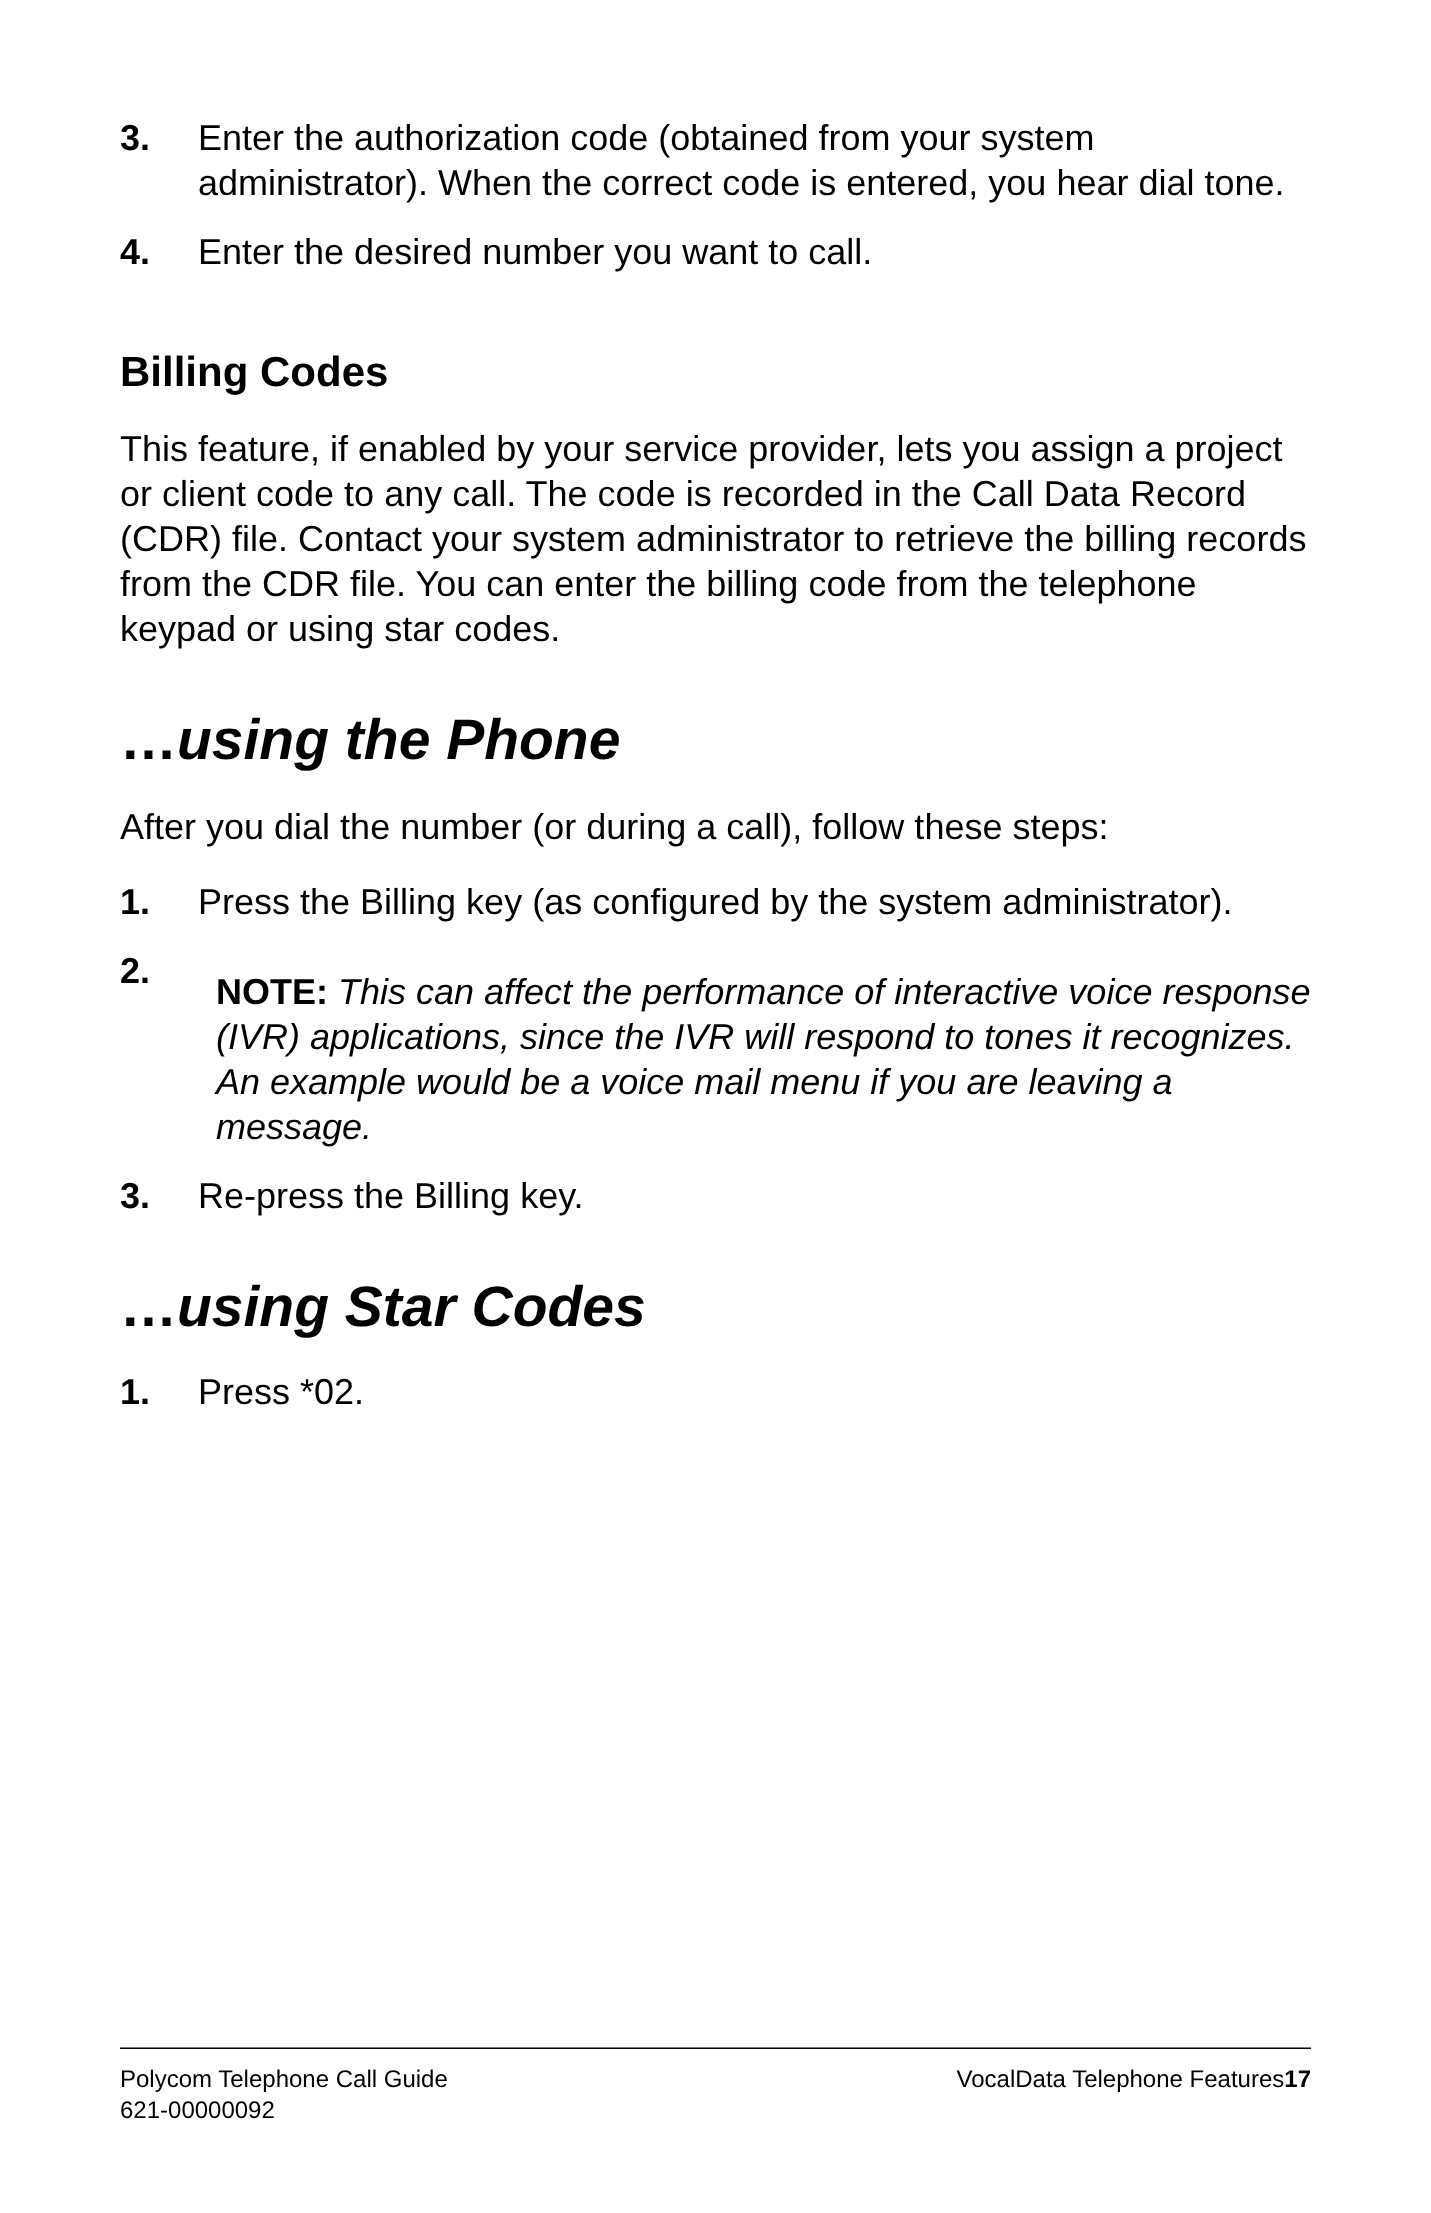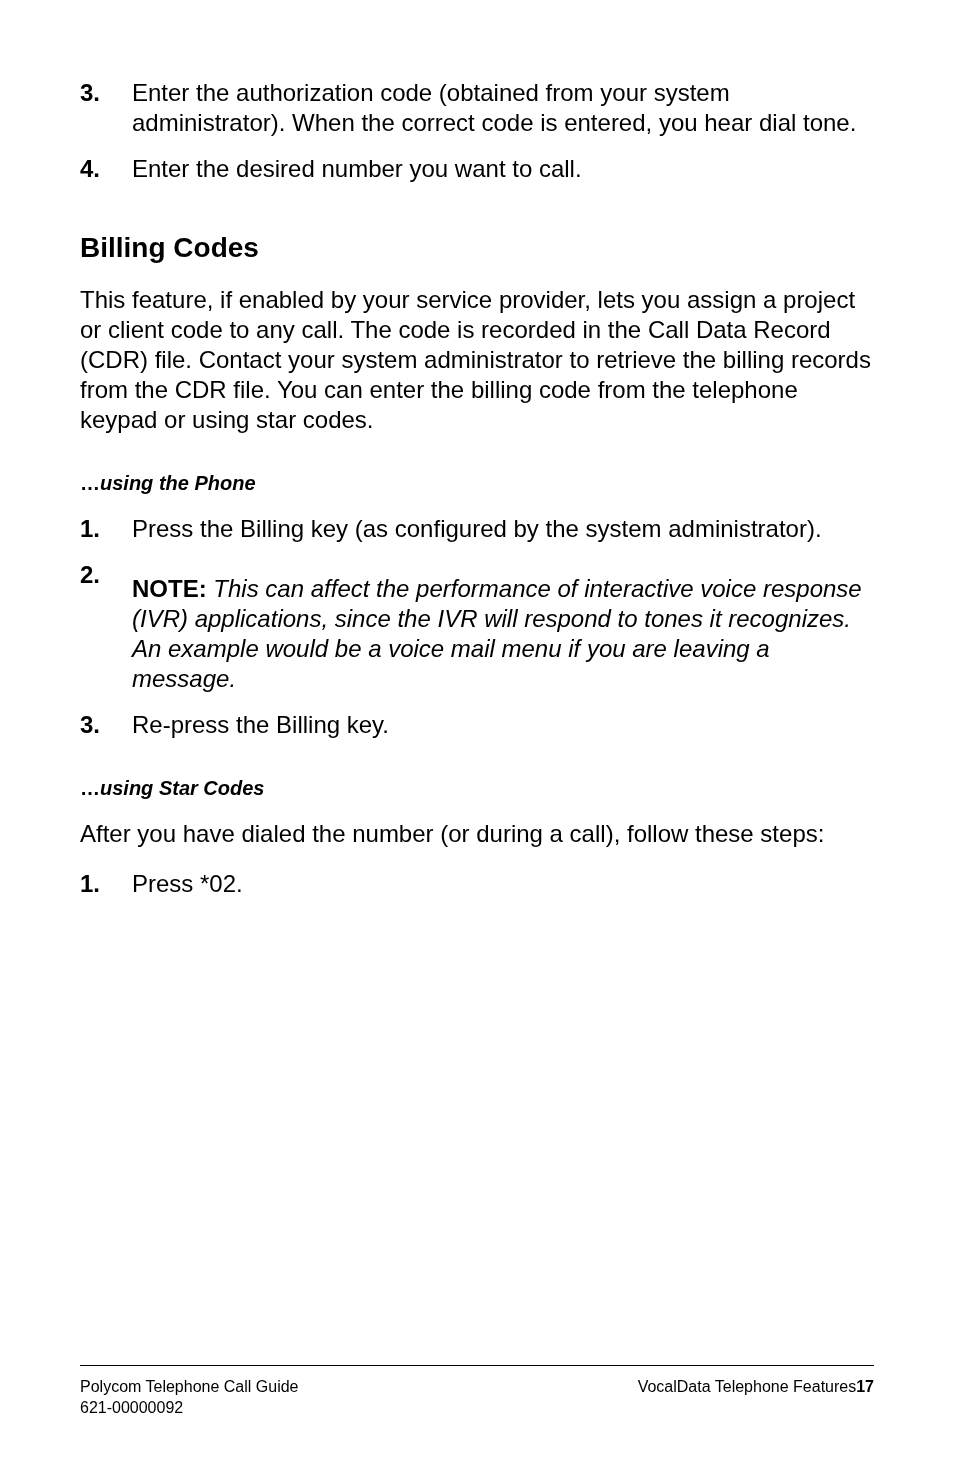--- a/index.html
+++ b/index.html
@@ -29,33 +29,34 @@
   }
   .ordered-item .body {
     flex: 1;
   }
   h1.section-title {
     font-size: 28px;
     font-weight: bold;
     margin: 46px 0 20px 0;
   }
   h2.subsection-title {
-    font-size: 20px;
+    font-size: 38px;
     font-weight: bold;
     font-style: italic;
     margin: 36px 0 18px 0;
   }
   h2.subsection-title .dots {
     font-style: normal;
   }
   p.body-para {
     margin: 0 0 20px 0;
   }
   .note-block {
     margin-top: 14px;
+    margin-left: 12px;
   }
   .note-label {
     font-weight: bold;
   }
   .note-text {
     font-style: italic;
   }
   .bold-inline {
     font-weight: normal;
   }
@@ -103,20 +104,21 @@
       <span>Enter the desired number you want to call.</span>
     </div>
   </div>
 
   <h1 class="section-title">Billing Codes</h1>
   <p class="body-para">This feature, if enabled by your service provider, lets you assign a project or client code to any call. The code is recorded in the Call Data Record (CDR) file. Contact your system administrator to retrieve the billing records from the CDR file. You can enter the billing code from the telephone keypad or using star codes.</p>
 
   <h2 class="subsection-title">
     <span class="dots">…</span><span>using the Phone</span>
   </h2>
+  <p class="body-para">After you dial the number (or during a call), follow these steps:</p>
 
   <div class="ordered-item">
     <div class="num">1.</div>
     <div class="body">
       <span>Press the </span><span class="bold-inline">Billing</span><span> key (as configured by the system administrator).</span>
     </div>
   </div>
 
   <div class="ordered-item">
     <div class="num">2.</div>
@@ -130,21 +132,20 @@
   <div class="ordered-item">
     <div class="num">3.</div>
     <div class="body">
       <span>Re-press the </span><span class="bold-inline">Billing</span><span> key.</span>
     </div>
   </div>
 
   <h2 class="subsection-title">
     <span class="dots">…</span><span>using Star Codes</span>
   </h2>
-  <p class="body-para">After you have dialed the number (or during a call), follow these steps:</p>
 
   <div class="ordered-item">
     <div class="num">1.</div>
     <div class="body">
       <span>Press </span><span class="bold-inline">*02</span><span>.</span>
     </div>
   </div>
 
   <div class="footer">
     <hr class="footer-rule">

